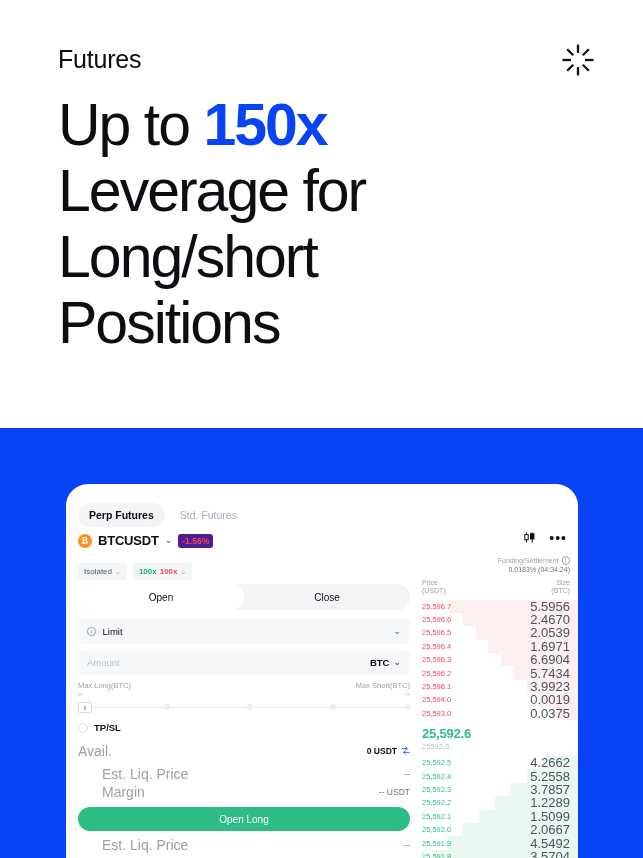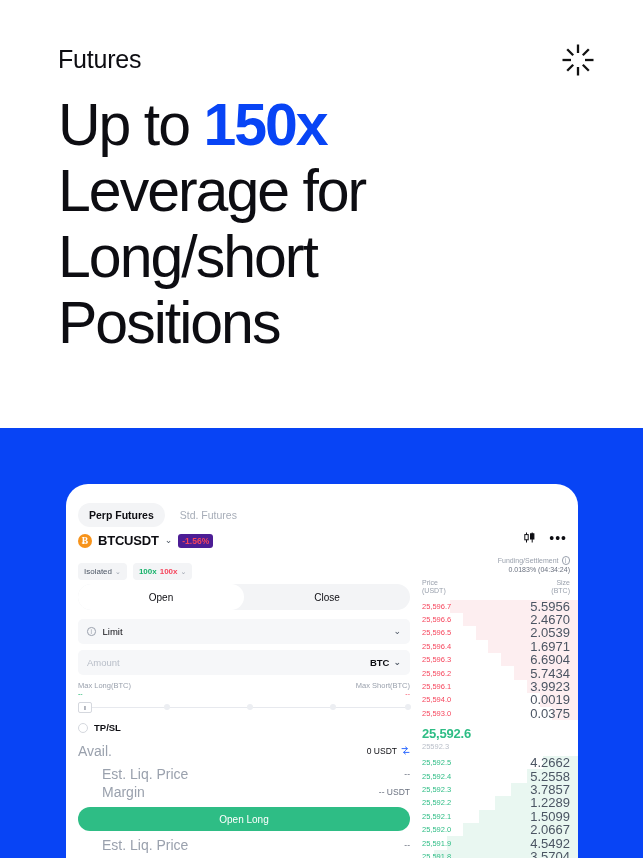--- a/index.html
+++ b/index.html
@@ -128,21 +128,21 @@
     display: flex; align-items: center; justify-content: center;
     font-size: 6px; color: #6b7280; letter-spacing: 0.5px;
   }
 
   .tpsl { display: flex; align-items: center; gap: 6px; margin-bottom: 10px; }
   .radio { width: 10px; height: 10px; border-radius: 50%; border: 1px solid #d5d8de; }
   .tpsl .t { font-size: 9.5px; font-weight: 700; color: #0d0d12; }
 
   .kvrow { display: flex; justify-content: space-between; align-items: center; margin-bottom: 7px; }
   .kvrow .k { font-size: 14px; color: #9aa1ad; }
-  .kvrow .v { font-size: 8.5px; color: #0d0d12; font-weight: 400; display: flex; align-items: center; gap: 4px; }
+  .kvrow .v { font-size: 8.5px; color: #0d0d12; font-weight: 700; display: flex; align-items: center; gap: 4px; }
   .kvrow.muted .v { color: #6b7280; font-weight: 400; }
   .kvrow.tight { margin-bottom: 2px; padding-left: 24px; }
 
   .cta {
     height: 24px; border-radius: 12px; background: #2ebd85;
     display: flex; align-items: center; justify-content: center;
     color: #ffffff; font-size: 10px; font-weight: 400; margin: 7px 0 6px 0;
   }
 
   

